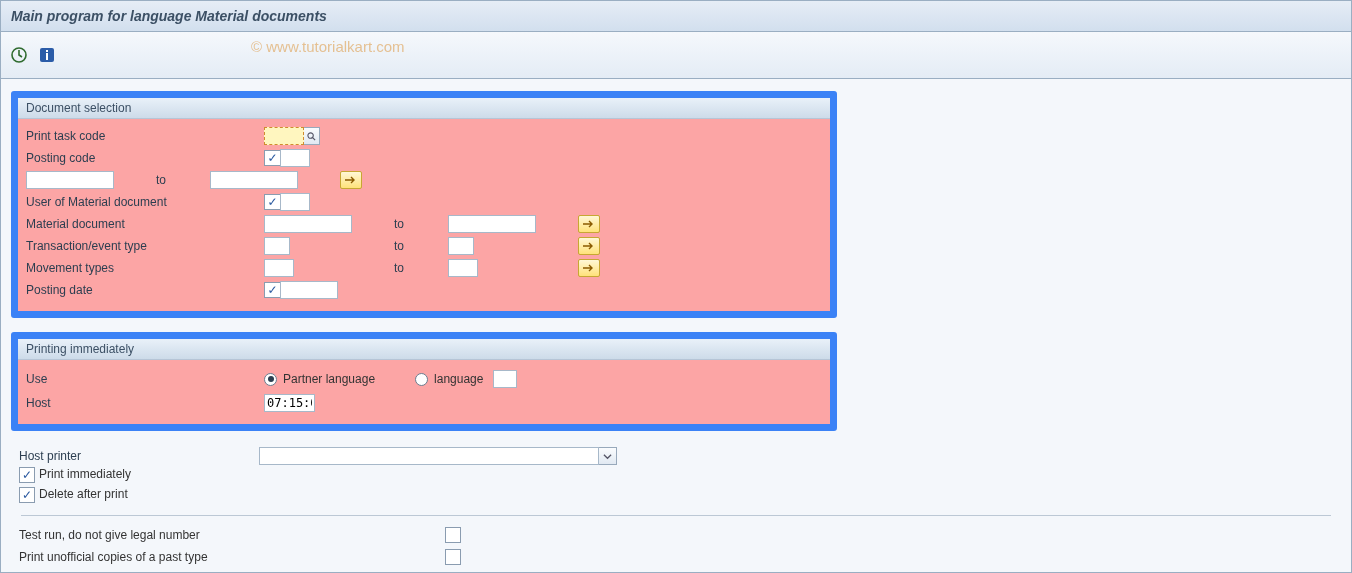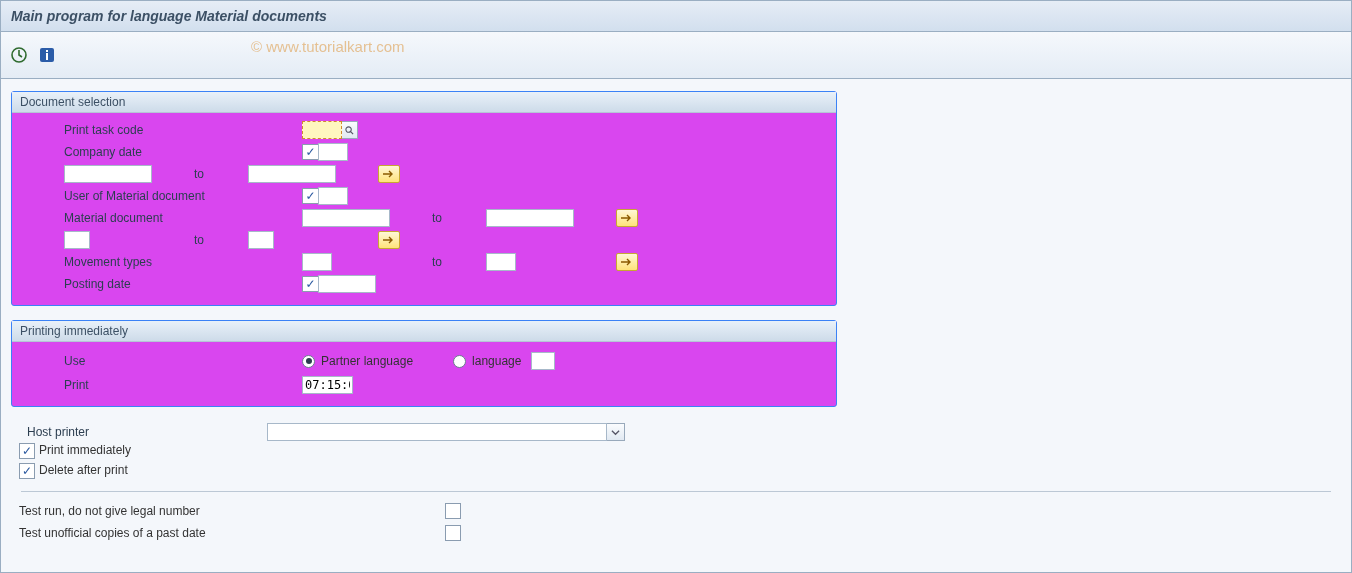--- a/index.html
+++ b/index.html
@@ -53,38 +53,37 @@
     left: 250px;
     top: 6px;
     font-size: 15px;
     color: rgba(220, 150, 60, 0.55);
     pointer-events: none;
   }
   .content {
     padding: 12px 10px;
   }
   .groupbox {
-    border: 1px solid #3b82f6;
-    background: #d946ef;
+    border: 7px solid #3b82f6;
+    background: #fca5a5;
     border-radius: 3px;
     margin-bottom: 14px;
     width: 826px;
     box-sizing: border-box;
     position: relative;
   }
   .groupbox-title {
     font-size: 12px;
     color: #3c5065;
     padding: 3px 8px;
     background: linear-gradient(#e9f1f9, #cddbe9);
     border-bottom: 1px solid #b6c5d6;
   }
   .groupbox-body {
     padding: 6px 8px 10px 8px;
-    margin-left: 44px;
   }
   .row {
     display: flex;
     align-items: center;
     height: 22px;
   }
   .label-col {
     width: 238px;
     font-size: 12px;
     color: #2c3e50;
@@ -203,21 +202,20 @@
   }
   .plain-label {
     width: 460px;
     font-size: 12px;
     color: #2c3e50;
   }
   .plain-label-short {
     width: 240px;
     font-size: 12px;
     color: #2c3e50;
-    margin-left: 8px;
   }
   .combo {
     display: flex;
   }
   .combo input {
     width: 340px;
   }
   .combo .f4-btn { width: 18px; }
   hr.sep {
     border: none;
@@ -282,21 +280,21 @@
             <span class="f4-btn">
               <svg viewBox="0 0 10 10">
                   <circle cx="4" cy="4" r="3" fill="none" stroke="#556" stroke-width="1.2"></circle>
                   <line x1="6" y1="6" x2="9" y2="9" stroke="#556" stroke-width="1.4"></line>
                 </svg>
             </span>
           </div>
         </div>
 
         <div class="row">
-          <div class="label-col">Company date</div>
+          <div class="label-col">Posting code</div>
           <div class="from-col">
             <div class="inline-chk-input">
               <span class="chk checked embedded"></span>
               <input class="txt" style="width: 30px;">
             </div>
           </div>
         </div>
 
         <div class="row">
           <div class="from-col">
@@ -337,20 +335,21 @@
           <div class="ms-col">
             <span class="ms-btn">
               <svg viewBox="0 0 12 8">
                   <path d="M0 4 H9 M6 1 L9 4 L6 7" stroke="#8a5a00" stroke-width="1.4" fill="none"></path>
                 </svg>
             </span>
           </div>
         </div>
 
         <div class="row">
+          <div class="label-col">Transaction/event type</div>
           <div class="from-col">
               <input class="txt" style="width: 26px;">
             </div>
           <div class="to-label-col">to</div>
           <div class="to-col">
               <input class="txt" style="width: 26px;">
             </div>
           <div class="ms-col">
             <span class="ms-btn">
               <svg viewBox="0 0 12 8">
@@ -400,21 +399,21 @@
           <div class="radio-group">
             <span class="radio selected"></span>
             <span class="radio-label">Partner language</span>
             <span class="radio"></span>
             <span class="radio-label" style="margin-right:10px">language</span>
             <input class="txt" style="width: 24px;">
           </div>
         </div>
 
         <div class="row">
-          <div class="label-col">Print</div>
+          <div class="label-col">Host</div>
           <div class="from-col">
             <input class="txt" style="width: 51px; font-family: Consolas, monospace;" value="07:15:03">
           </div>
         </div>
 
       </div>
     </div>
 
 
     <div class="plain-row">
@@ -438,18 +437,18 @@
       <span>Delete after print</span>
     </div>
 
     <hr class="sep">
 
     <div class="plain-row">
       <div style="width:426px">Test run, do not give legal number</div>
       <span class="chk"></span>
     </div>
     <div class="plain-row">
-      <div style="width:426px">Test unofficial copies of a past date</div>
+      <div style="width:426px">Print unofficial copies of a past type</div>
       <span class="chk"></span>
     </div>
 
   </div>
 </div>
 
 </body></html>

